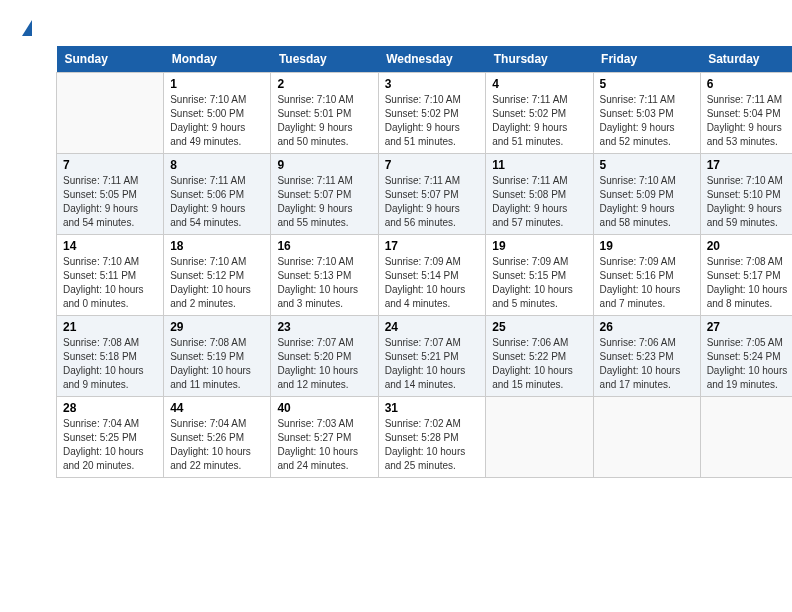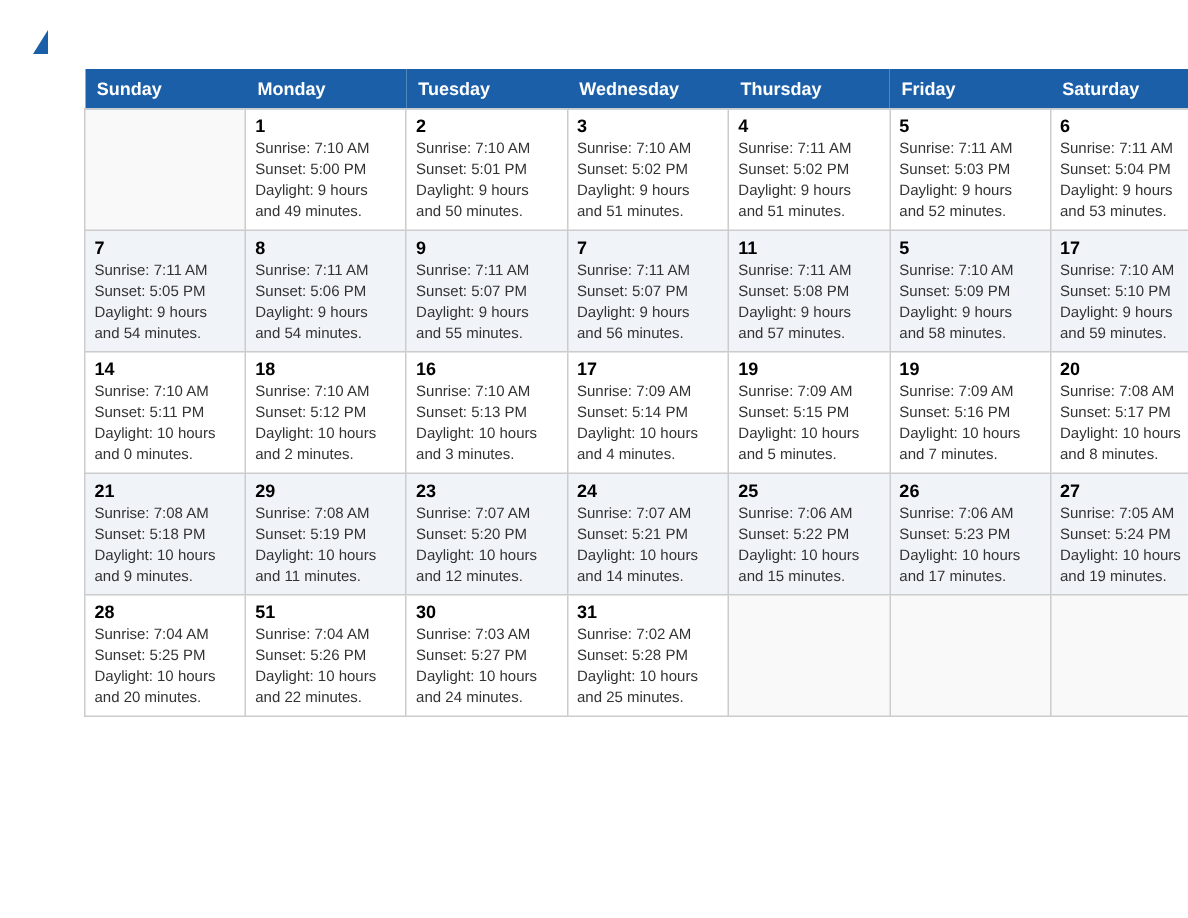--- a/index.html
+++ b/index.html
@@ -236,25 +236,25 @@
           <span class="day-number">27</span>
           <div class="day-info">Sunrise: 7:05 AM<br>Sunset: 5:24 PM<br>Daylight: 10 hours <br>and 19 minutes.</div>
         </td>
       </tr>
       <tr>
         <td>
           <span class="day-number">28</span>
           <div class="day-info">Sunrise: 7:04 AM<br>Sunset: 5:25 PM<br>Daylight: 10 hours <br>and 20 minutes.</div>
         </td>
         <td>
-          <span class="day-number">51</span>
+          <span class="day-number">44</span>
           <div class="day-info">Sunrise: 7:04 AM<br>Sunset: 5:26 PM<br>Daylight: 10 hours <br>and 22 minutes.</div>
         </td>
         <td>
-          <span class="day-number">30</span>
+          <span class="day-number">40</span>
           <div class="day-info">Sunrise: 7:03 AM<br>Sunset: 5:27 PM<br>Daylight: 10 hours <br>and 24 minutes.</div>
         </td>
         <td>
           <span class="day-number">31</span>
           <div class="day-info">Sunrise: 7:02 AM<br>Sunset: 5:28 PM<br>Daylight: 10 hours <br>and 25 minutes.</div>
         </td>
         <td class="empty"></td>
         <td class="empty"></td>
         <td class="empty"></td>
       </tr>

